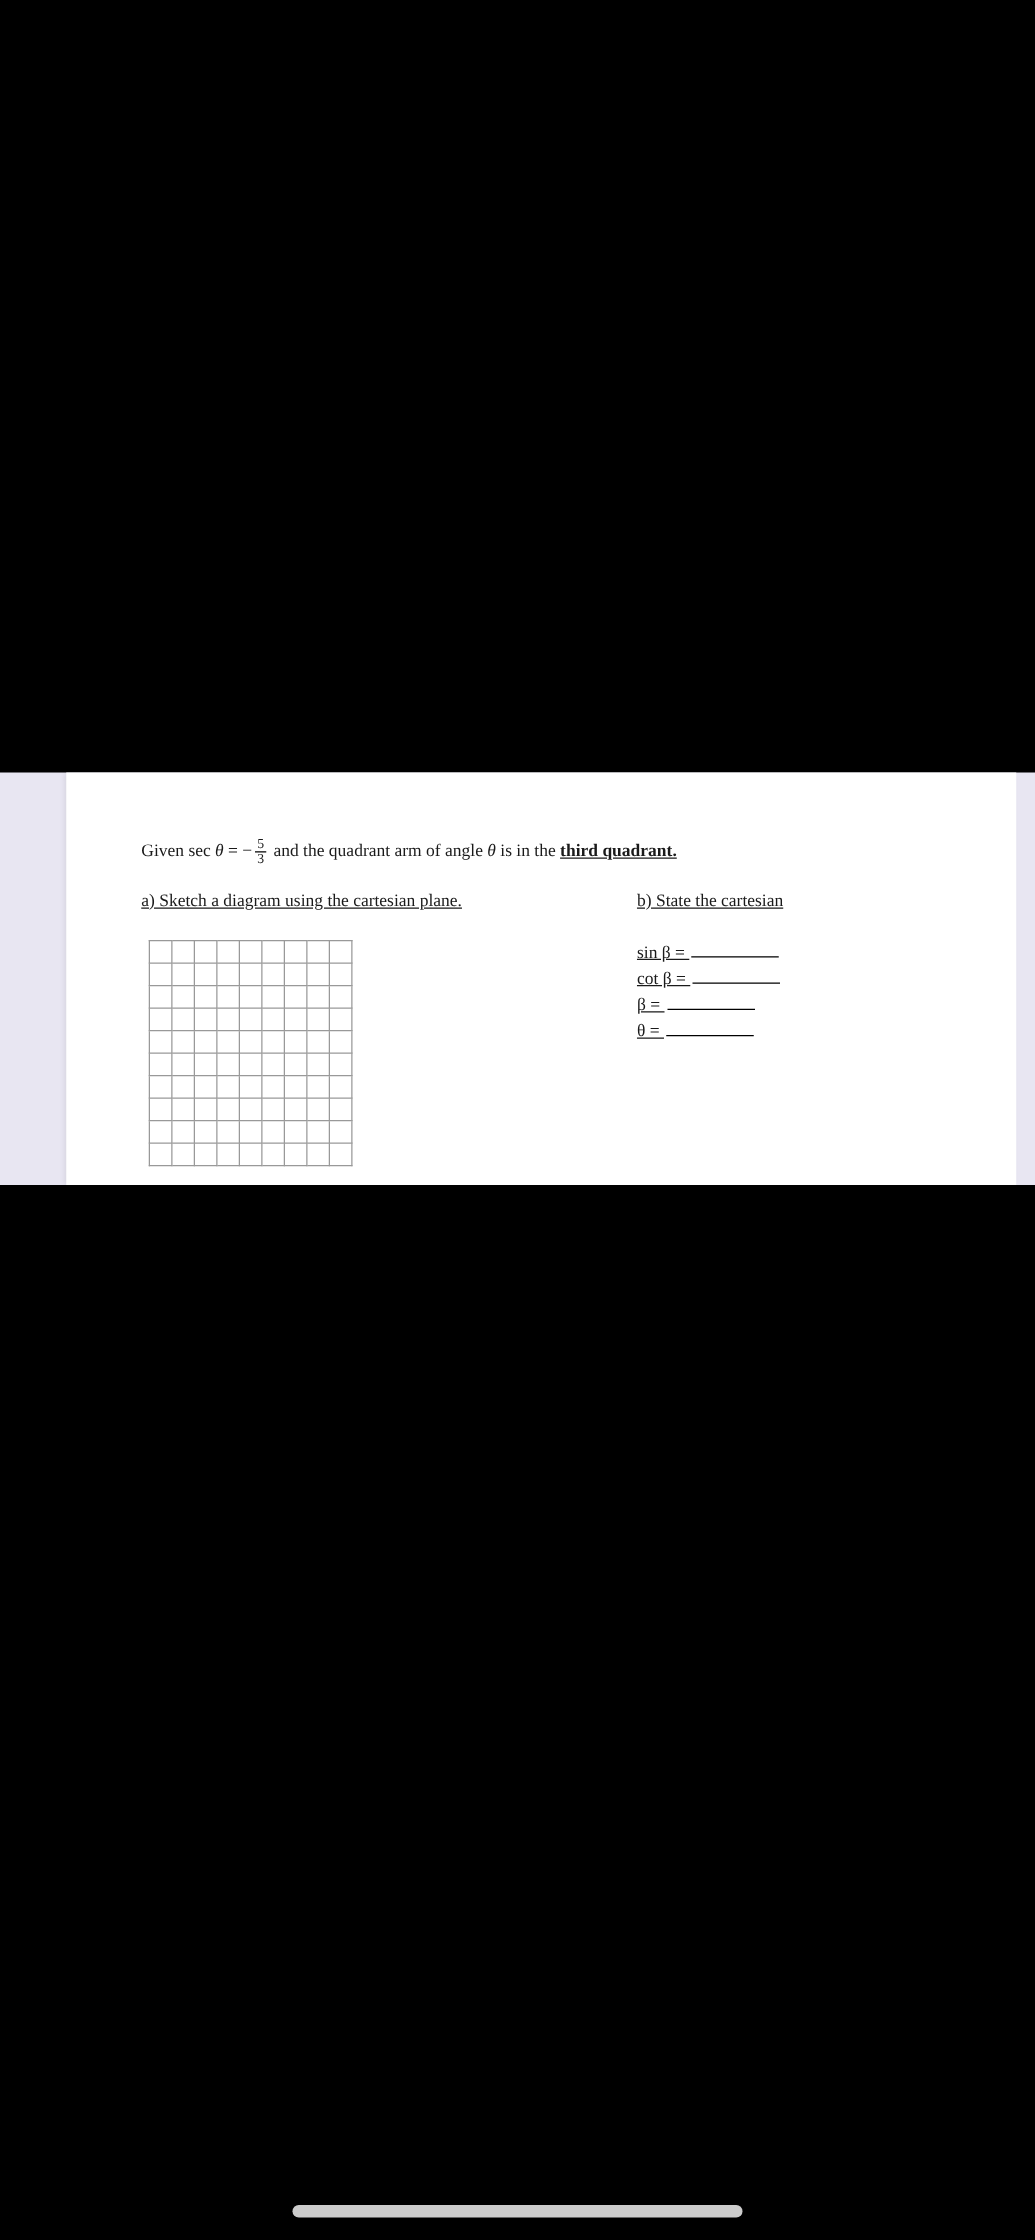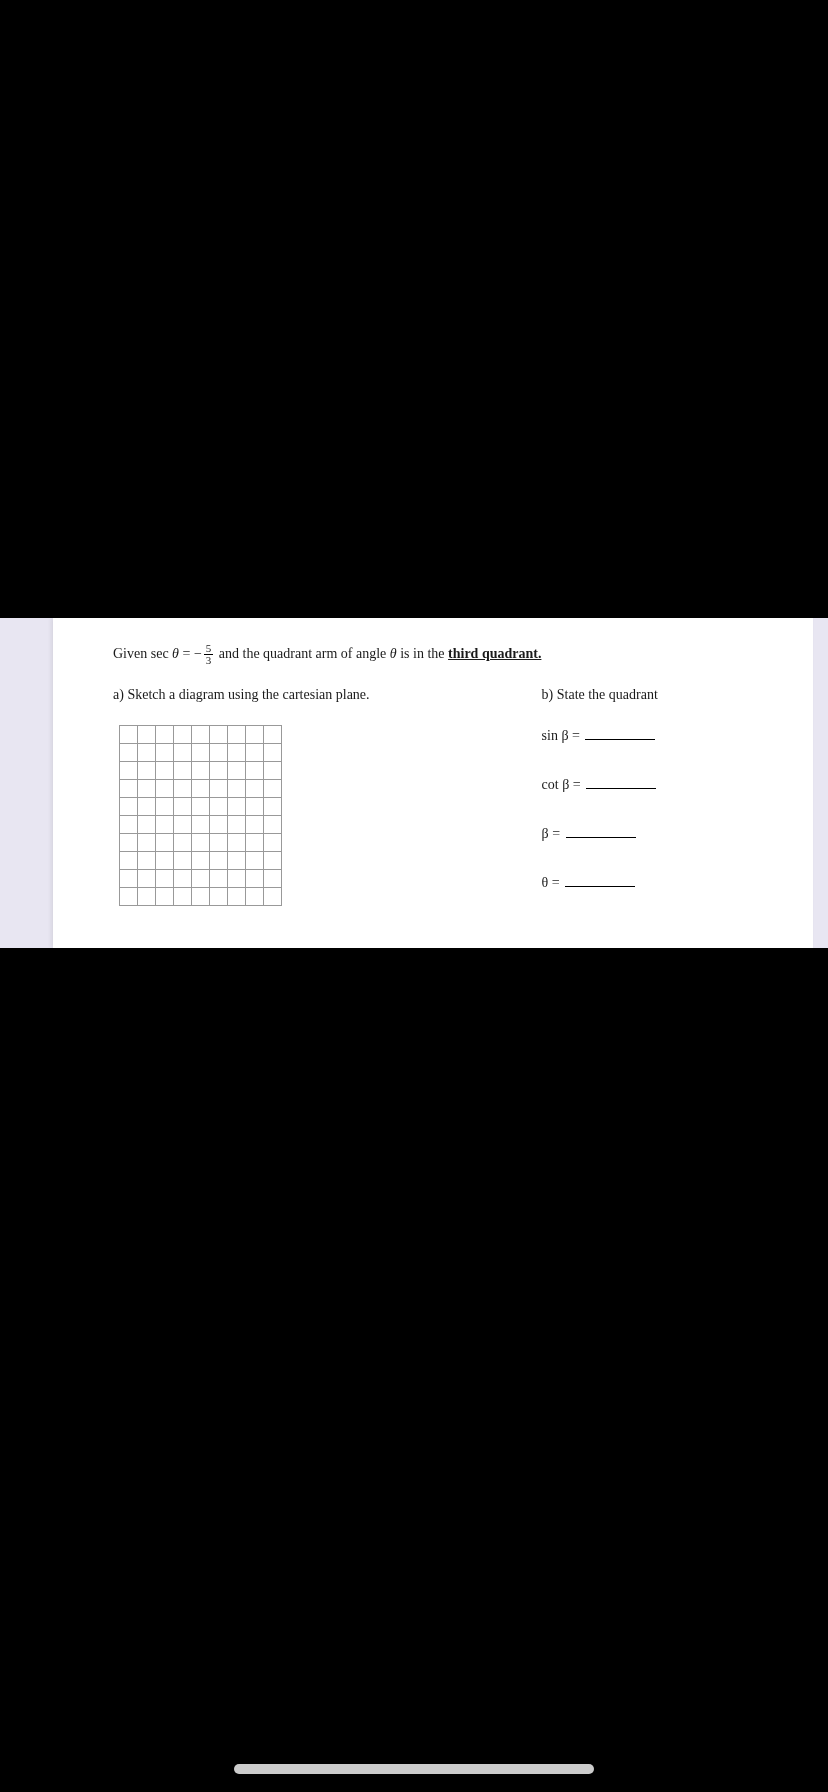--- a/index.html
+++ b/index.html
@@ -19,21 +19,21 @@
       height: 330px;
       background: #e8e6f2;
       display: flex;
       justify-content: center;
     }
     .page {
       background: #fff;
       width: 760px;
       height: 100%;
       margin-left: 38px;
-      padding: 25px 48px 0 60px;
+      padding: 52px 48px 0 60px;
       color: #1a1a1a;
       font-size: 14px;
       line-height: 1.5;
       position: relative;
       box-shadow: -2px 0 4px rgba(0,0,0,0.08);
     }
     .problem-statement {
       margin-bottom: 18px;
       font-size: 14px;
     }
@@ -44,42 +44,42 @@
       font-size: 11px;
       line-height: 1;
       margin: 0 2px;
     }
     .frac-num { display: block; border-bottom: 1px solid #000; padding: 0 2px; }
     .frac-den { display: block; padding: 0 2px; }
     .theta { font-style: italic; }
     .underline { text-decoration: underline; font-weight: bold; }
     .columns {
       display: flex;
-      gap: 52px;
+      gap: 20px;
+      text-decoration: underline;
     }
     .col-left { flex: 0 0 auto; }
     .col-right { flex: 1; padding-left: 120px; }
     .subheading {
       font-size: 14px;
       margin-bottom: 20px;
     }
     .grid-area {
       margin-top: 14px;
       margin-left: 6px;
     }
     .grid-table {
       border-collapse: collapse;
     }
     .grid-table td {
       width: 18px;
       height: 18px;
       border: 1px solid #999;
     }
     .answer-line {
-      margin-top: 28px;
       font-size: 14px;
       white-space: nowrap;
     }
     .answer-line:first-of-type { margin-top: 12px; }
     .blank {
       display: inline-block;
       border-bottom: 1px solid #000;
       width: 70px;
       height: 12px;
       vertical-align: baseline;
@@ -220,21 +220,21 @@
                   <td></td>
                   <td></td>
                   <td></td>
                   <td></td>
                 </tr>
               </tbody>
           </table>
         </div>
       </div>
       <div class="col-right">
-        <div class="subheading">b) State the quadrant</div>
+        <div class="subheading">b) State the cartesian</div>
         <div id="answer-lines">
             <div class="answer-line"><span>sin β = </span><span class="blank"></span></div>
             <div class="answer-line"><span>cot β = </span><span class="blank"></span></div>
             <div class="answer-line"><span>β = </span><span class="blank"></span></div>
             <div class="answer-line"><span>θ = </span><span class="blank"></span></div>
           </div>
       </div>
     </div>
 
   </div>

